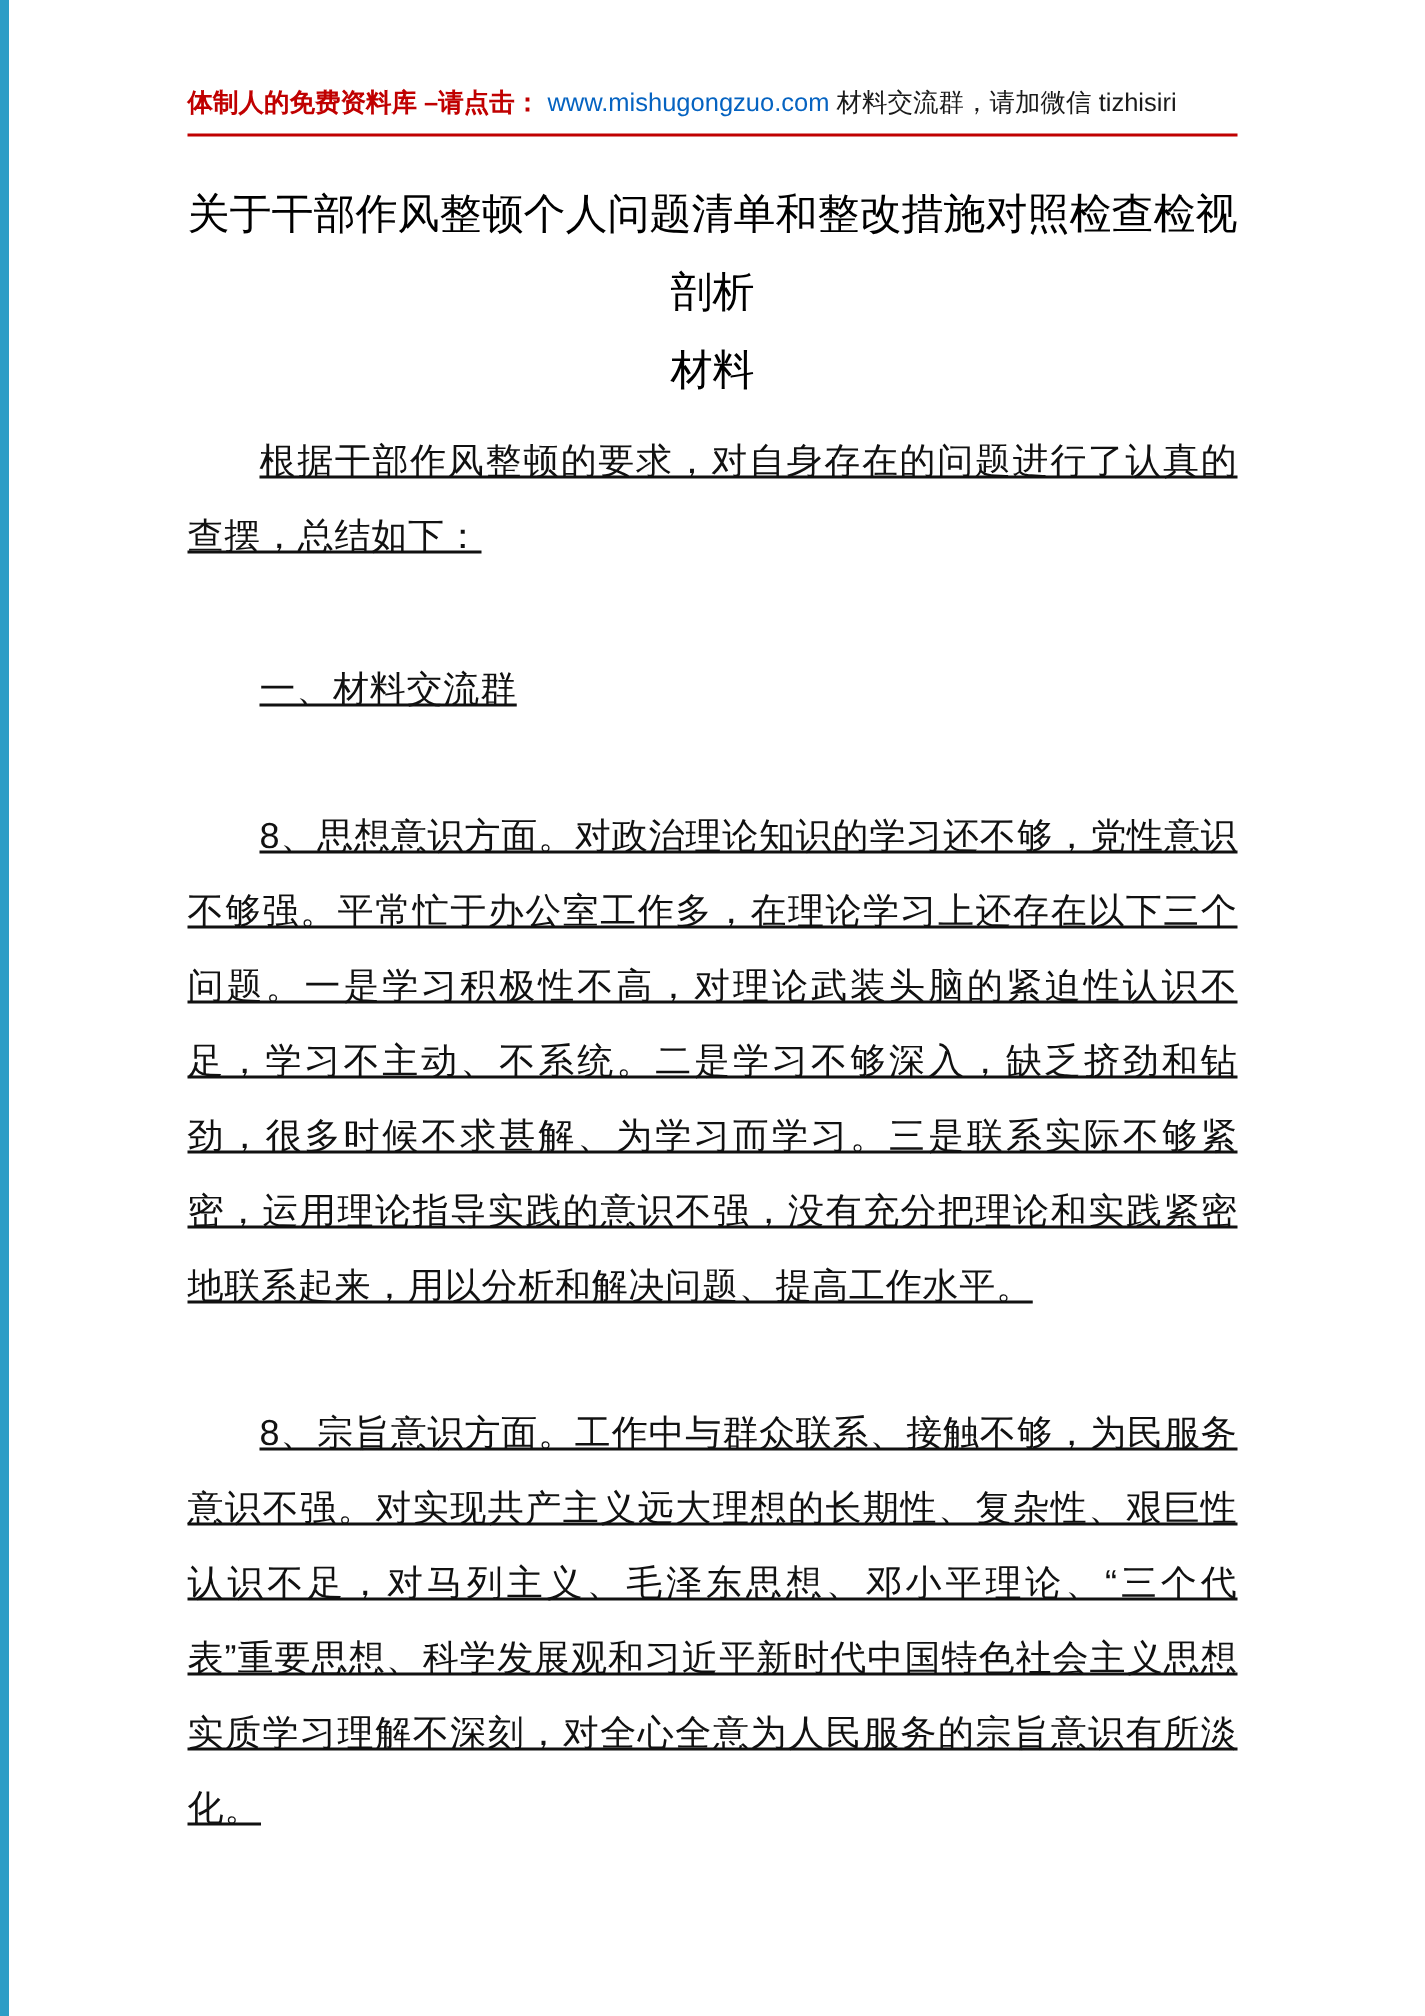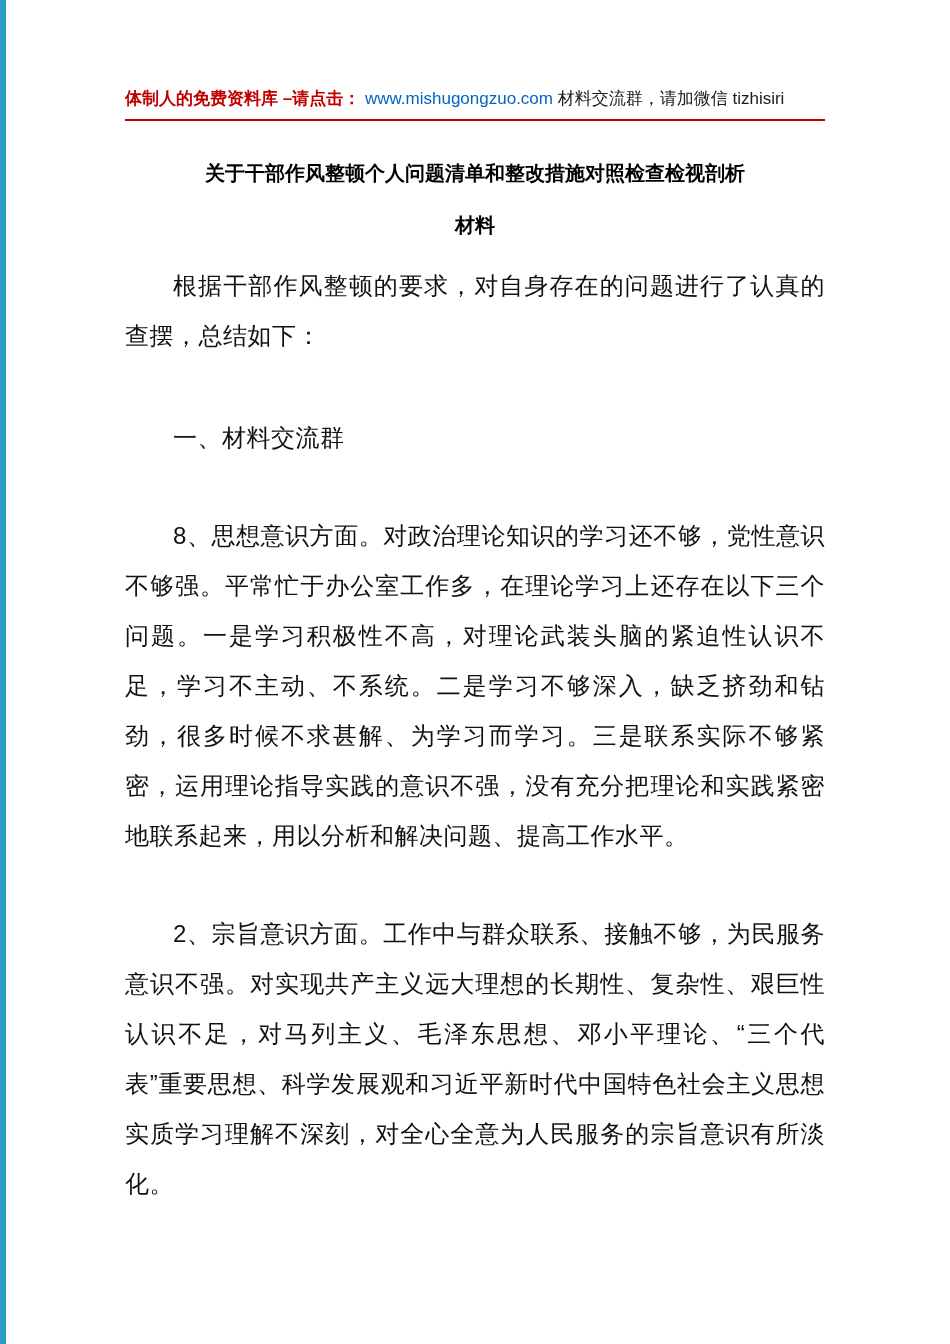--- a/index.html
+++ b/index.html
@@ -19,21 +19,21 @@
     position: absolute;
     left: 0;
     top: 0;
     width: 6px;
     height: 100%;
     background: #2d9dc6;
   }
   .content {
     width: 700px;
     margin: 0 auto;
-    padding-top: 88px;
+    padding-top: 58px;
   }
   .header {
     font-size: 17px;
     line-height: 22px;
     white-space: nowrap;
     padding-bottom: 9px;
     border-bottom: 2px solid #c00000;
     text-align: left;
   }
   .header .brand {
@@ -46,35 +46,36 @@
   }
   .header .link {
     color: #0563c1;
     text-decoration: none;
     cursor: pointer;
   }
   .header .suffix {
     color: #1a1a1a;
   }
   .doc-title {
-    font-size: 20px;
-    font-weight: bold;
+    font-size: 28px;
+    font-weight: normal;
     text-align: center;
     line-height: 52px;
     margin: 26px 0 10px 0;
     color: #000000;
   }
   p.para {
     font-size: 24px;
     line-height: 50px;
     text-align: justify;
     text-indent: 2em;
     margin: 0;
     color: #111111;
     letter-spacing: 0.5px;
+    text-decoration: underline;
   }
   p.para.intro {
     margin-top: 10px;
   }
   p.para.section-heading {
     margin-top: 52px;
   }
   p.para.numbered {
     margin-top: 48px;
   }
@@ -97,15 +98,15 @@
     <span>关于干部作风整顿个人问题清单和整改措施对照检查检视剖析</span><br>
     <span>材料</span>
   </h1>
 
   <p class="para intro">根据干部作风整顿的要求，对自身存在的问题进行了认真的查摆，总结如下：</p>
 
   <p class="para section-heading">一、材料交流群</p>
 
   <p class="para numbered">8、思想意识方面。对政治理论知识的学习还不够，党性意识不够强。平常忙于办公室工作多，在理论学习上还存在以下三个问题。一是学习积极性不高，对理论武装头脑的紧迫性认识不足，学习不主动、不系统。二是学习不够深入，缺乏挤劲和钻劲，很多时候不求甚解、为学习而学习。三是联系实际不够紧密，运用理论指导实践的意识不强，没有充分把理论和实践紧密地联系起来，用以分析和解决问题、提高工作水平。</p>
 
-  <p class="para numbered">2、宗旨意识方面。工作中与群众联系、接触不够，为民服务意识不强。对实现共产主义远大理想的长期性、复杂性、艰巨性认识不足，对马列主义、毛泽东思想、邓小平理论、“三个代表”重要思想、科学发展观和习近平新时代中国特色社会主义思想实质学习理解不深刻，对全心全意为人民服务的宗旨意识有所淡化。</p>
+  <p class="para numbered">8、宗旨意识方面。工作中与群众联系、接触不够，为民服务意识不强。对实现共产主义远大理想的长期性、复杂性、艰巨性认识不足，对马列主义、毛泽东思想、邓小平理论、“三个代表”重要思想、科学发展观和习近平新时代中国特色社会主义思想实质学习理解不深刻，对全心全意为人民服务的宗旨意识有所淡化。</p>
 
 </div>
 
 </body></html>

